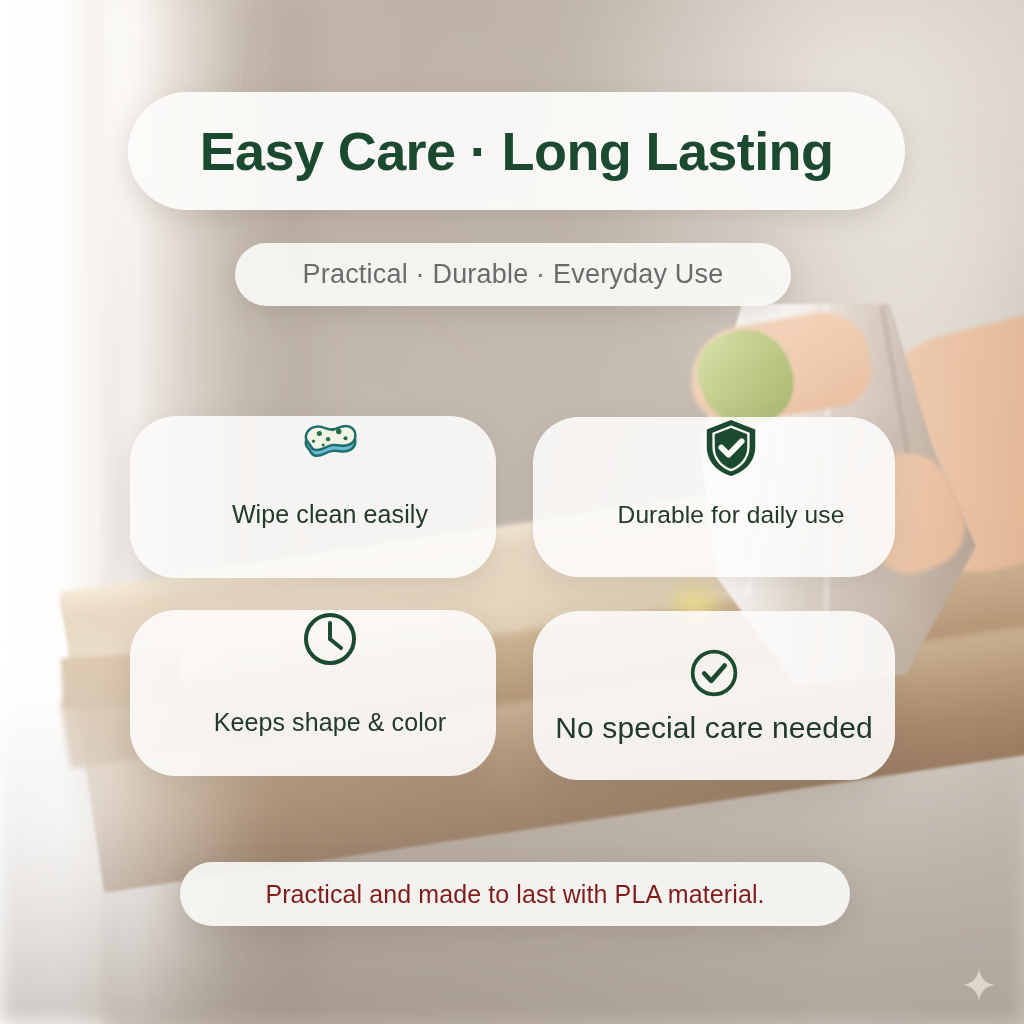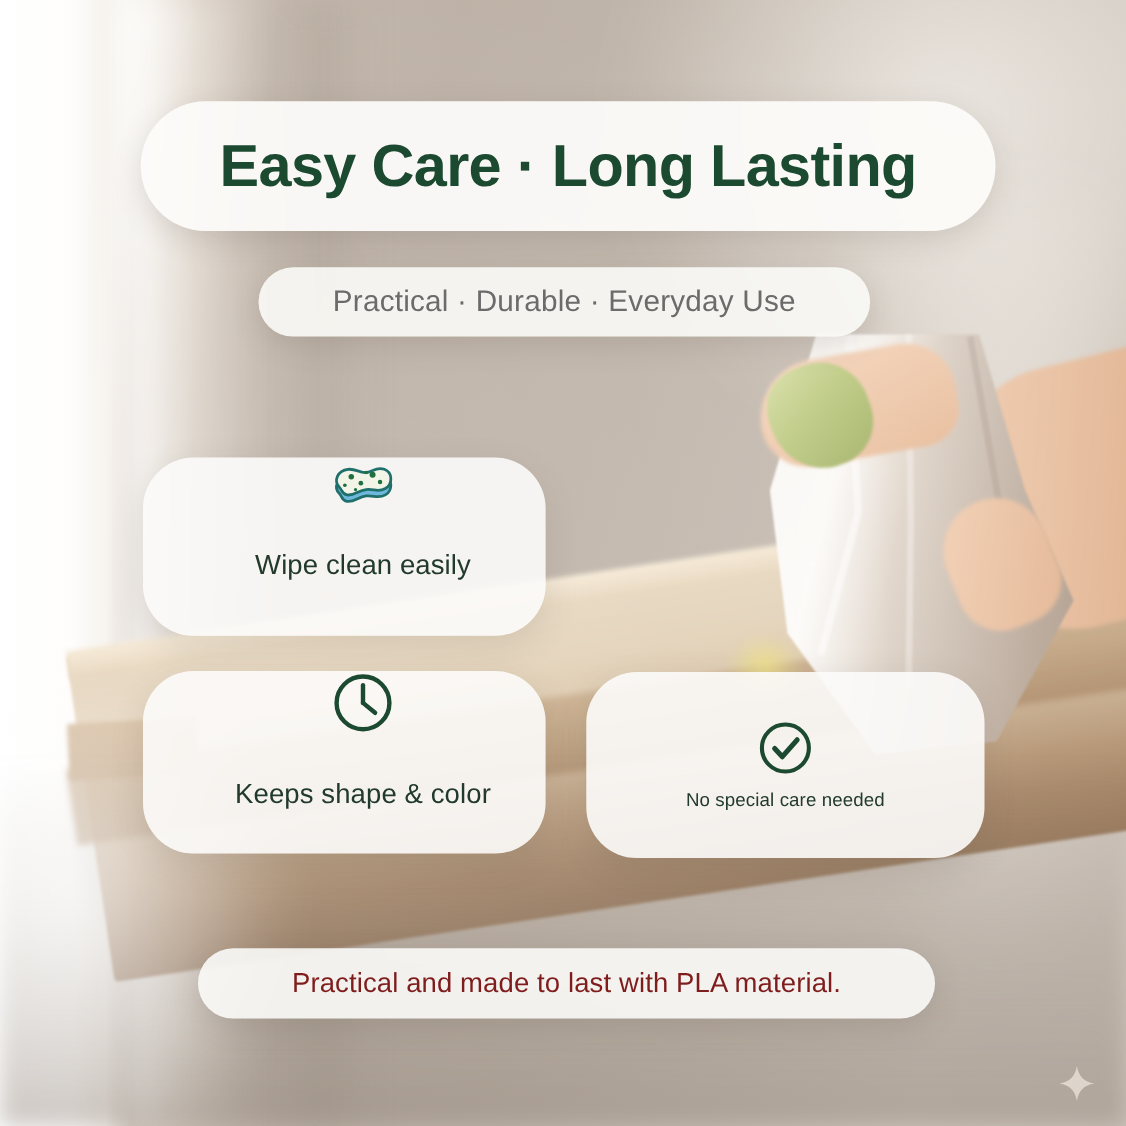--- a/index.html
+++ b/index.html
@@ -191,21 +191,21 @@
 
   #card-0{ left:130px; top:416px; width:366px; height:162px; }
   #card-1{ left:533px; top:417px; width:362px; height:160px; }
   #card-2{ left:130px; top:610px; width:366px; height:166px;gap:40px; }
   #card-3{ left:533px; top:611px; width:362px; height:169px; }
 
   .card-label{
     font-size:25px; color:#223a2c; letter-spacing:.1px; white-space:nowrap;
   }
   #card-1 .card-label{ font-size:24.5px; }
-  #card-3 .card-label{ font-size:17px; }
+  #card-3 .card-label{ font-size:30px; }
 
   .icon-slot{ flex:0 0 auto; display:flex; align-items:center; justify-content:center; }
   .icon-slot svg{ display:block; }
 
   #caption-pill{
     left:180px; top:862px; width:670px; height:64px;
     background:rgba(250,249,247,.90);
   }
   #caption-text{
     font-size:25px; color:#7f1d1d; letter-spacing:.1px; white-space:nowrap;
@@ -288,20 +288,30 @@
         <circle cx="41" cy="16" r="2.8" fill="#1f6f3f"></circle>
         <circle cx="48" cy="23" r="2.1" fill="#1f6f3f"></circle>
         <circle cx="35" cy="14" r="1.7" fill="#1f6f3f"></circle>
         <circle cx="15" cy="26" r="1.7" fill="#1f6f3f"></circle>
         <circle cx="25" cy="30" r="1.5" fill="#1f6f3f"></circle>
       </svg>
     </span>
     <span class="card-label">Wipe clean easily</span>
   </div>
 
+  <div class="card row-layout" id="card-1">
+    <span class="icon-slot">
+      <svg width="58" height="62" viewBox="0 0 58 64">
+        <path d="M29,3 L54,13 V31 C54,47 42,57 29,61 C16,57 4,47 4,31 V13 Z" fill="#1c4a30"></path>
+        <path d="M29,10 L47,17 V31 C47,43.5 38,51.5 29,54.8 C20,51.5 11,43.5 11,31 V17 Z" fill="none" stroke="#fdfcfa" stroke-width="2.4"></path>
+        <path d="M19,31.5 L26.5,39 L40,25" fill="none" stroke="#fdfcfa" stroke-width="6" stroke-linecap="round" stroke-linejoin="round"></path>
+      </svg>
+    </span>
+    <span class="card-label">Durable for daily use</span>
+  </div>
 
   <div class="card row-layout" id="card-2">
     <span class="icon-slot">
       <svg width="58" height="58" viewBox="0 0 58 58">
         <circle cx="29" cy="29" r="24" fill="none" stroke="#1c4a30" stroke-width="4"></circle>
         <path d="M29,29 V13" stroke="#1c4a30" stroke-width="4" stroke-linecap="round"></path>
         <path d="M29,29 L40,38" stroke="#1c4a30" stroke-width="4" stroke-linecap="round"></path>
       </svg>
     </span>
     <span class="card-label">Keeps shape &amp; color</span>

